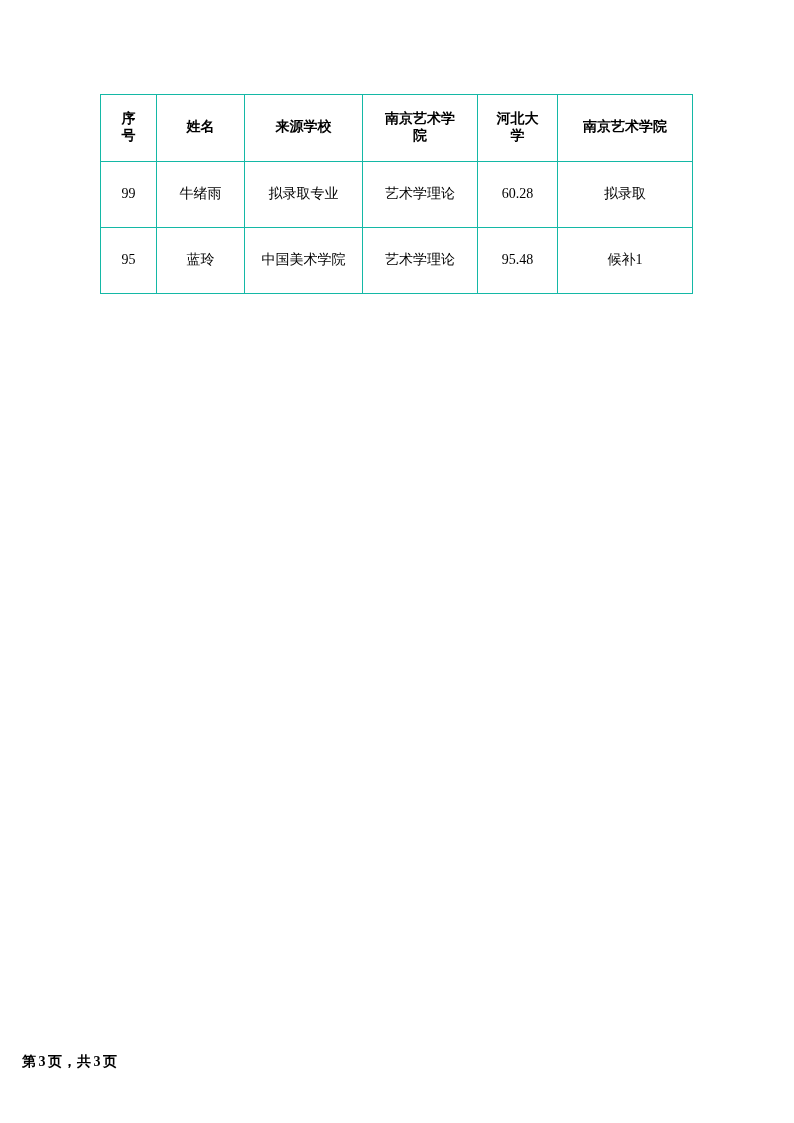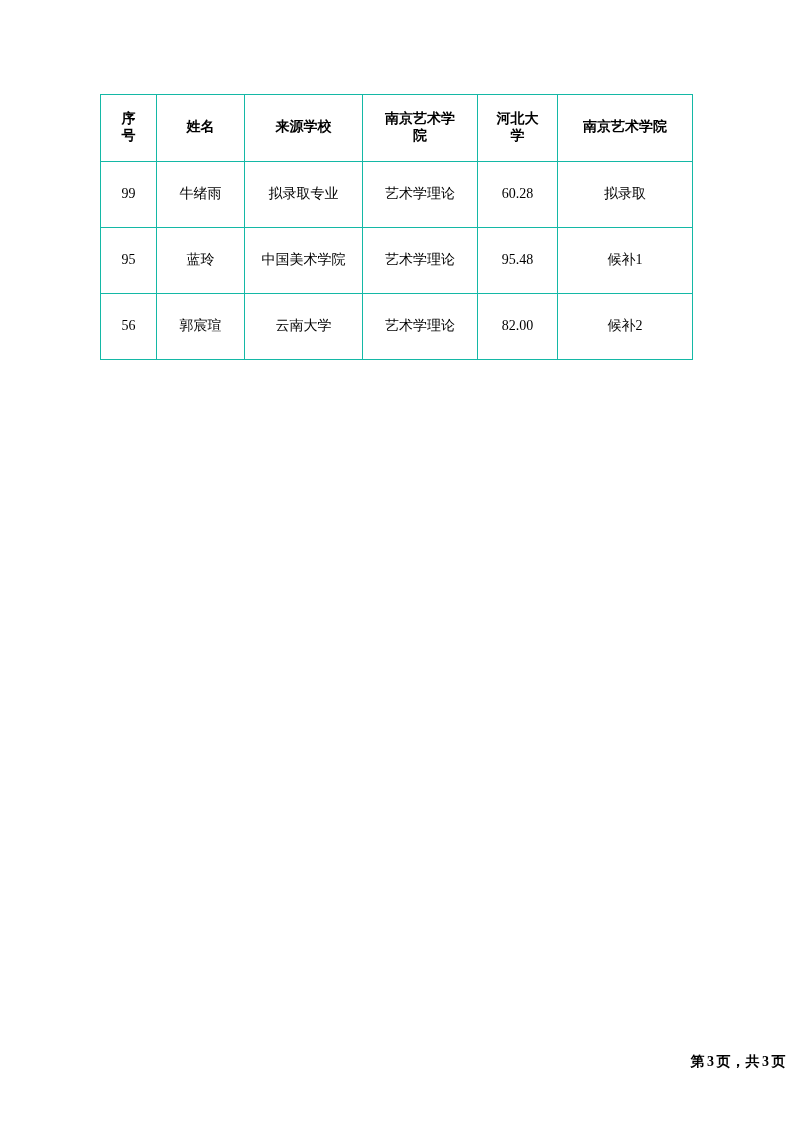--- a/index.html
+++ b/index.html
@@ -55,23 +55,23 @@
   col.c0 { width: 56px; }
   col.c1 { width: 88px; }
   col.c2 { width: 118px; }
   col.c3 { width: 115px; }
   col.c4 { width: 80px; }
   col.c5 { width: 135px; }
 
   .footer {
     position: absolute;
     left: 0;
-    right: 8px;
+    right: 15px;
     top: 1053px;
-    text-align: right;
+    text-align: left;
     font-size: 14px;
     font-weight: bold;
     font-family: "Liberation Serif", "DejaVu Serif", serif;
     letter-spacing: 0.5px;
     padding-left: 22px;
   }
   .footer .num {
     padding: 0 2px;
   }
 </style>
@@ -110,28 +110,20 @@
           <td>拟录取</td>
         </tr>
         <tr>
           <td>95</td>
           <td>蓝玲</td>
           <td>中国美术学院</td>
           <td>艺术学理论</td>
           <td>95.48</td>
           <td>候补1</td>
         </tr>
-        <tr>
-          <td>56</td>
-          <td>郭宸瑄</td>
-          <td>云南大学</td>
-          <td>艺术学理论</td>
-          <td>82.00</td>
-          <td>候补2</td>
-        </tr>
       </tbody>
     </table>
   </div>
 
   <div class="footer">
     <span>第</span><span class="num">3</span><span>页，共</span><span class="num">3</span><span>页</span>
   </div>
 
 </div>
 

